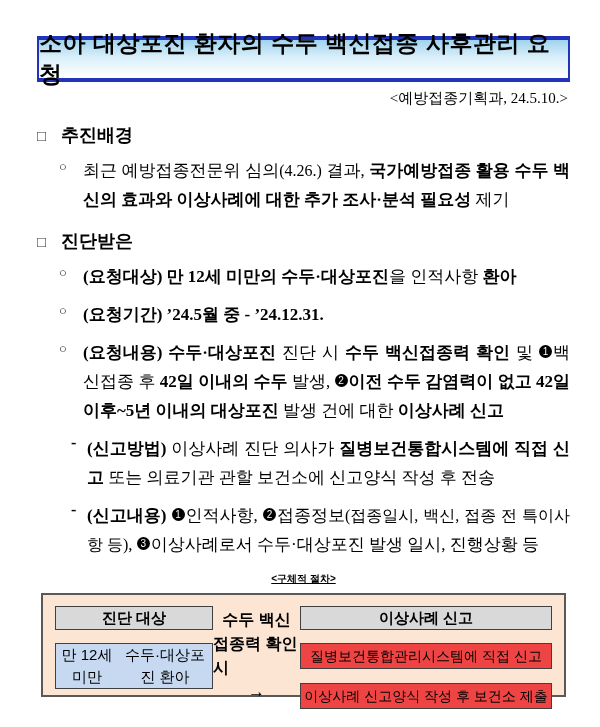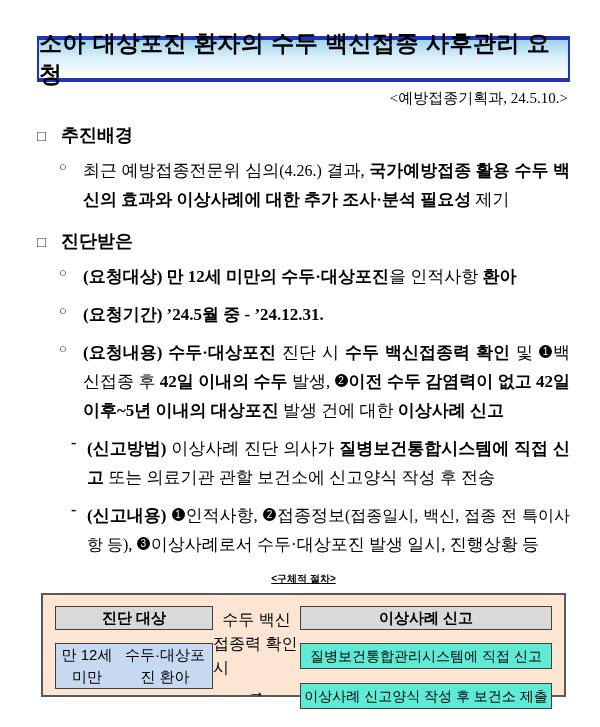--- a/index.html
+++ b/index.html
@@ -57,24 +57,24 @@
     background:#d9d9d9;border:1px solid #404040;height:22px;line-height:22px;
     text-align:center;font-weight:700;font-size:15px;
   }
   .blue-box{
     border:1px solid #404040;text-align:center;font-size:14px;
   }
   .left-blue{
     background:#c6d9f1;margin-top:13px;flex:1;display:flex;
     align-items:center;justify-content:center;font-size:15px;line-height:22px;
   }
-  .right-blue{background:#5eead4;height:24px;line-height:24px;}
+  .right-blue{background:#ef4444;height:24px;line-height:24px;}
   .col-right .right-blue:nth-of-type(2){margin-top:13px;}
   .col-right .right-blue:nth-of-type(3){margin-top:14px;}
-  .mid-line{font-weight:400;font-size:16px;line-height:24px;}
+  .mid-line{font-weight:700;font-size:16px;line-height:24px;}
   .mid-arrow{font-weight:700;font-size:17px;margin-top:2px;}
 </style>
 </head>
 <body>
 
 <div class="page">
 
   <div class="title-box">
     <span>소아 대상포진 환자의 수두 백신접종 사후관리 요청</span>
   </div>

